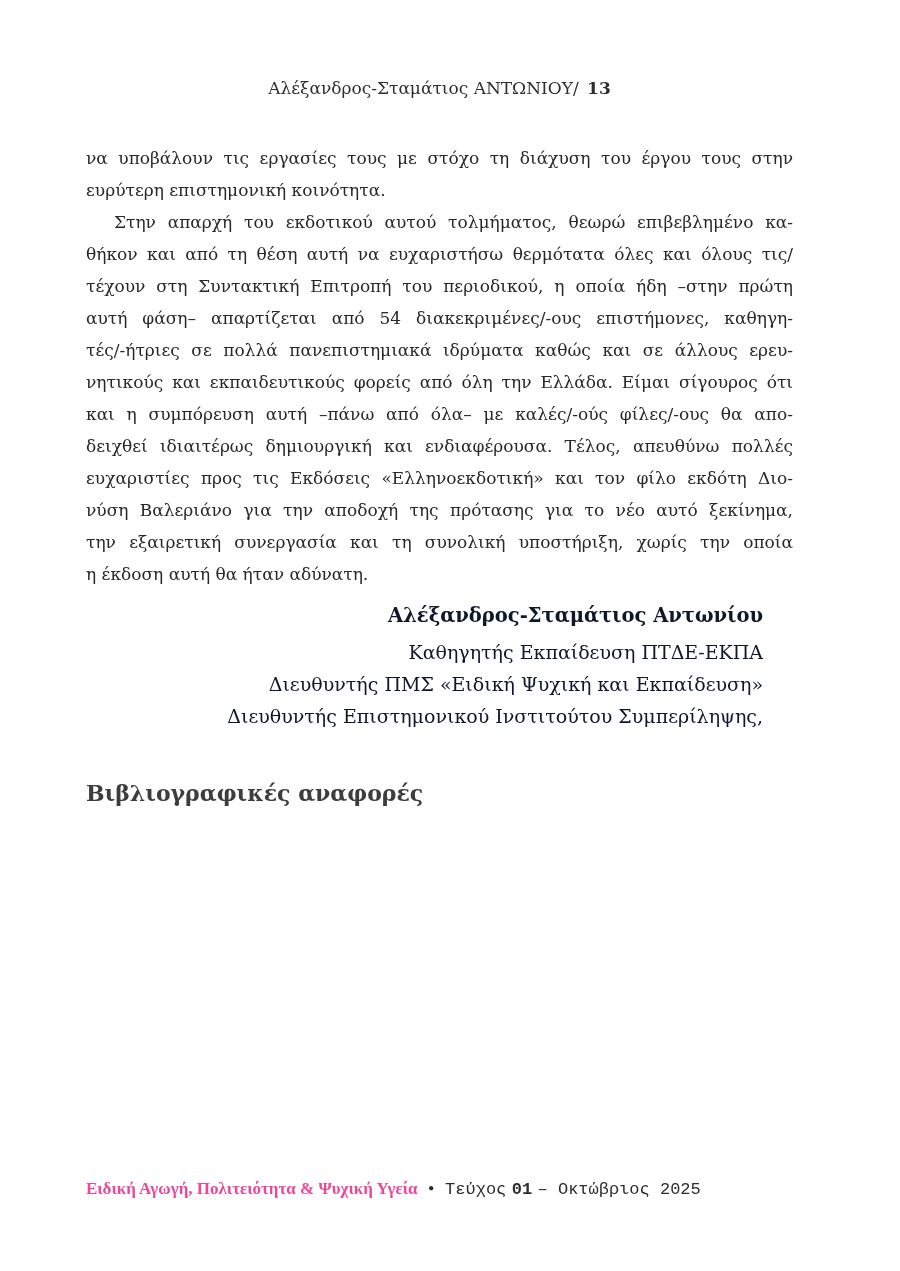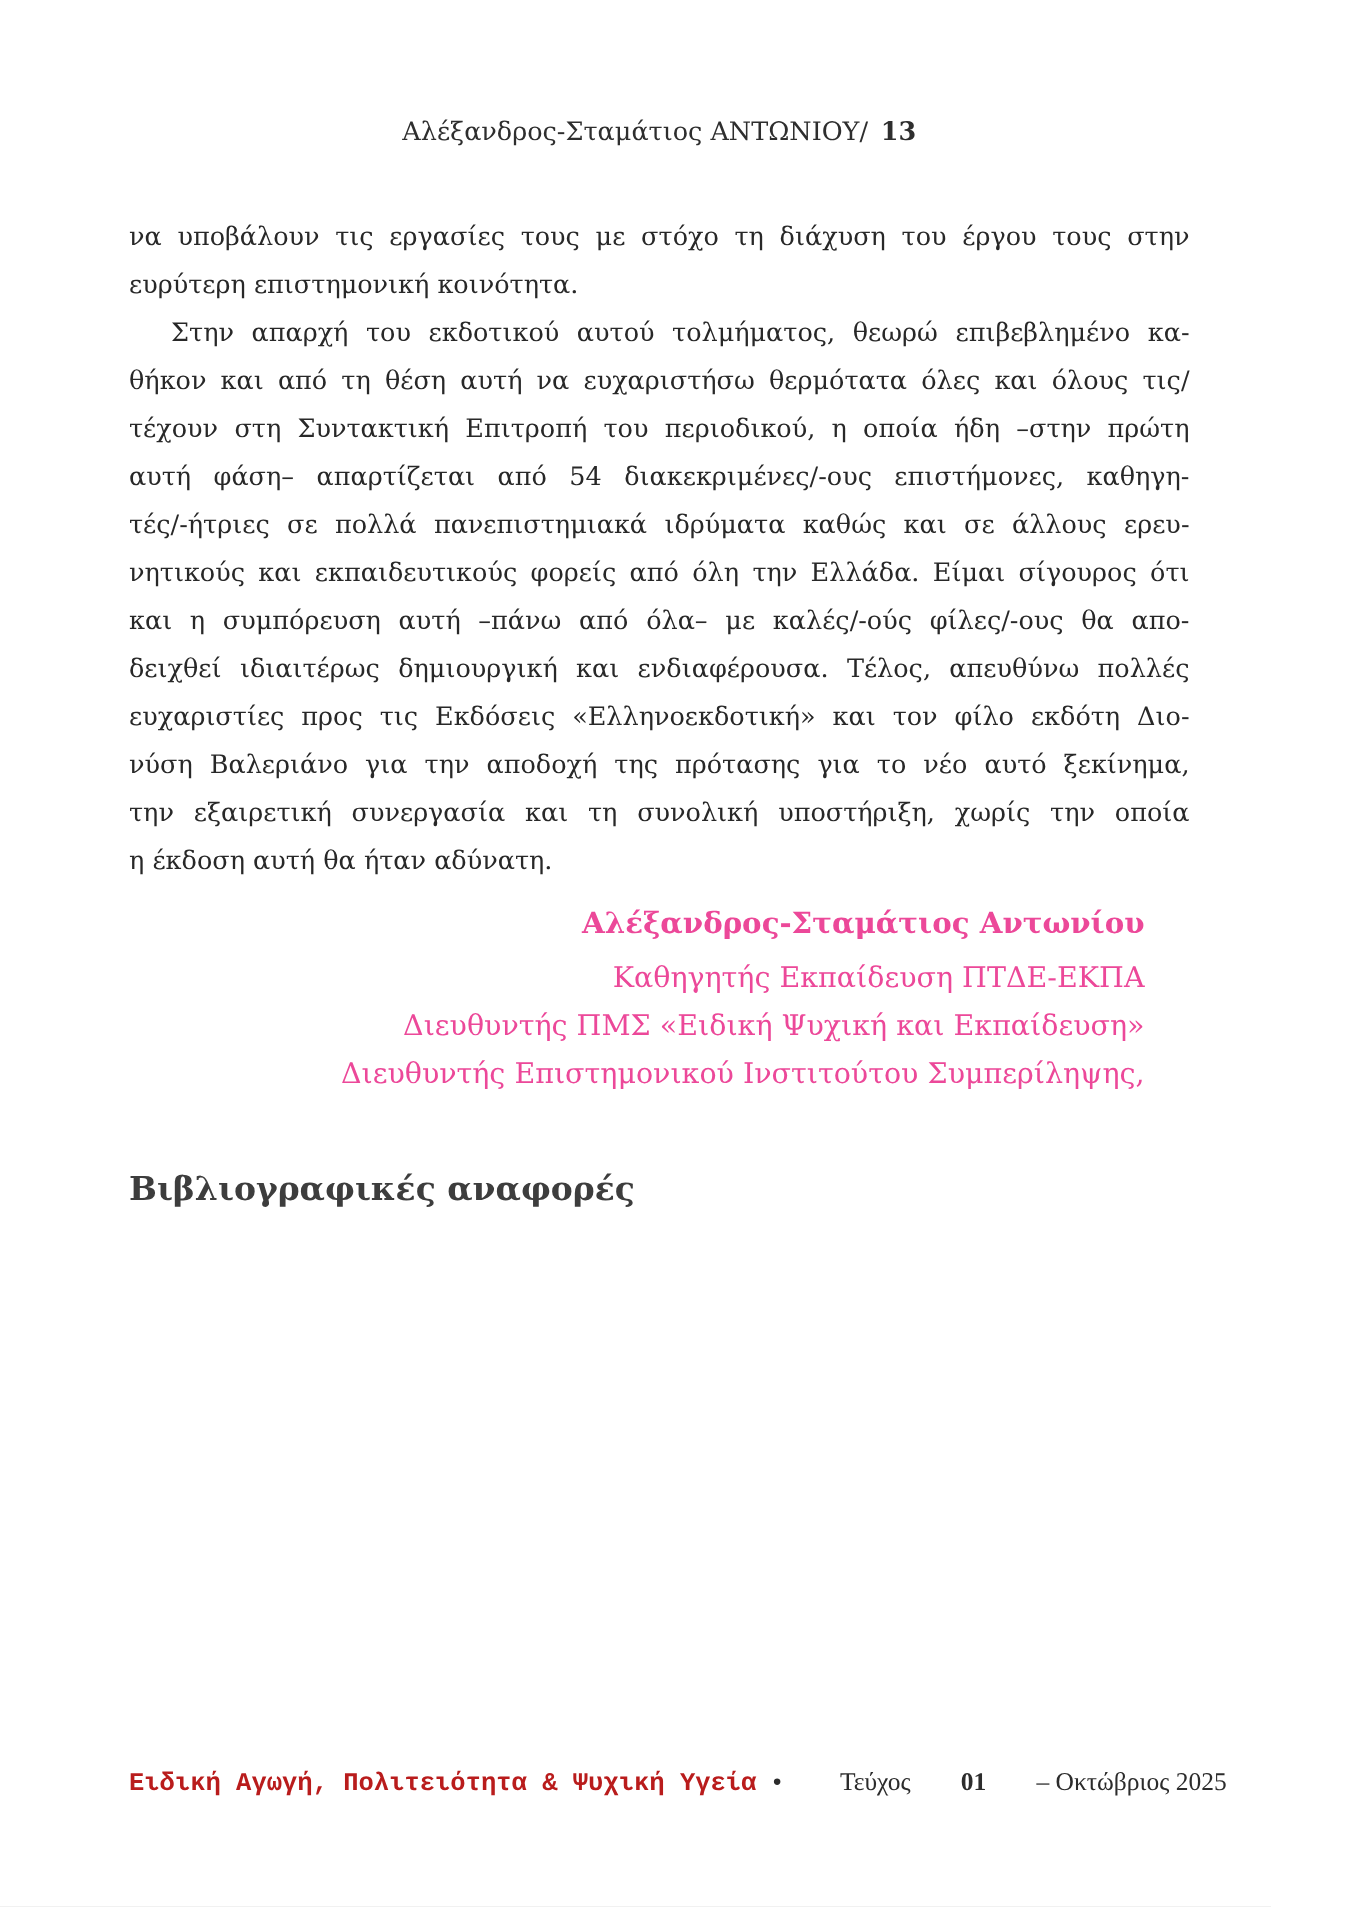--- a/index.html
+++ b/index.html
@@ -7,33 +7,33 @@
     position:relative;width:900px;height:1271px;background:#ffffff;overflow:hidden;
     font-family:"DejaVu Serif",serif;color:#262626;margin:0 auto;
   }
   .content{position:absolute;left:86px;top:76px;width:707px;}
   .page-header{text-align:center;font-size:17px;line-height:24px;color:#2e2e2e;}
   .pgnum{font-weight:bold;margin-left:3px;}
   .bodytext{margin-top:42px;font-size:17px;line-height:32px;color:#282828;}
   .tline{min-height:1em;}
   .j{text-align:justify;text-align-last:justify;}
   .ind{text-indent:28px;}
-  .signature{margin-top:10px;text-align:right;padding-right:30px;font-size:19px;line-height:32px;color:#ec4899;}
+  .signature{margin-top:10px;text-align:right;padding-right:30px;font-size:19px;line-height:32px;color:#0f172a;}
   .sig-name{font-weight:bold;font-size:19.5px;margin-bottom:4px;}
   .refs-heading{
     margin:46px 0 14px 0;font-size:22px;line-height:30px;font-weight:bold;
     color:#3d3d3d;font-family:"DejaVu Serif",serif;
   }
   .footer{
     position:absolute;left:86px;top:1176px;width:760px;
     font-size:17px;line-height:24px;color:#2c2c2c;white-space:nowrap;
   }
-  .f-journal{font-family:Liberation Mono, monospace;font-weight:bold;color:#b91c1c;}
+  .f-journal{font-family:Liberation Serif, serif;font-weight:bold;color:#ec4899;}
   .f-bullet{margin:0 4px;font-size:15px;}
-  .f-serif{font-family:Liberation Serif, serif;margin-left:28px;}
+  .f-serif{font-family:Liberation Mono, monospace;}
   .f-bold{font-weight:bold;}
 </style>
 </head>
 <body>
 
 <div class="page">
   <div class="content">
 
     <div class="page-header">
       <span>Αλέξανδρος-Σταμάτιος ΑΝΤΩΝΙΟΥ/</span>

